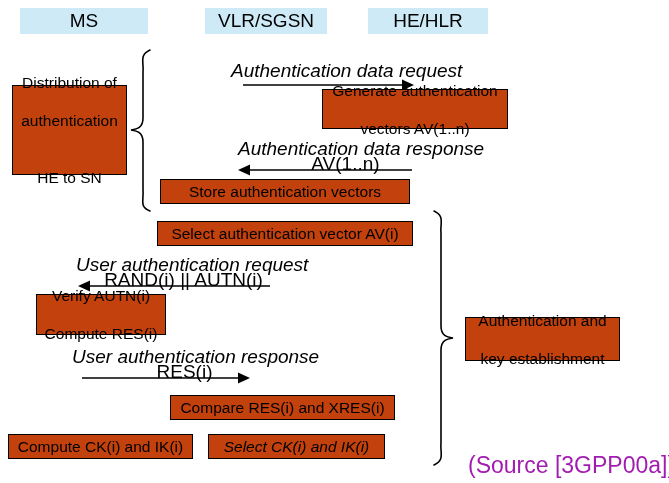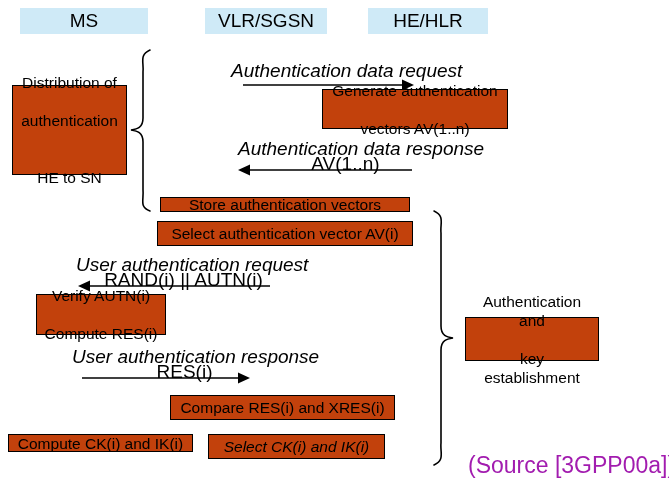--- a/index.html
+++ b/index.html
@@ -124,54 +124,54 @@
 
   <div class="obox" style="left:12px; top:85px; width:115px; height:90px;">
     <span>
       <span>Distribution of</span><br>
       <span>authentication</span><br>
       <br>
       <span>HE to SN</span>
     </span>
   </div>
 
-  <div class="obox" style="left:465px; top:317px; width:134px; height:44px;">
+  <div class="obox" style="left:465px; top:317px; width:155px; height:44px;">
     <span>
       <span>Authentication and</span><br>
       <span>key establishment</span>
     </span>
   </div>
 
   <div class="obox" style="left:322px; top:89px; width:186px; height:40px;">
     <span>
       <span>Generate authentication</span><br>
       <span>vectors AV(1..n)</span>
     </span>
   </div>
 
-  <div class="obox" style="left:160px; top:197px; width:250px; height:15px;">
+  <div class="obox" style="left:160px; top:179px; width:250px; height:25px;">
     <span>Store authentication vectors</span>
   </div>
 
   <div class="obox" style="left:36px; top:294px; width:130px; height:41px;">
     <span>
       <span>Verify AUTN(i)</span><br>
       <span>Compute RES(i)</span>
     </span>
   </div>
 
   <div class="obox" style="left:157px; top:221px; width:256px; height:25px;">
     <span>Select authentication vector AV(i)</span>
   </div>
 
   <div class="obox" style="left:170px; top:395px; width:225px; height:25px;">
     <span>Compare RES(i) and XRES(i)</span>
   </div>
 
-  <div class="obox" style="left:8px; top:434px; width:185px; height:18px;">
+  <div class="obox" style="left:8px; top:434px; width:185px; height:25px;">
     <span>Compute CK(i) and IK(i)</span>
   </div>
 
   <div class="obox" style="left:208px; top:434px; width:177px; height:25px;font-style:italic;">
     <span>Select CK(i) and IK(i)</span>
   </div>
 
   <div class="lbl ital ctr" style="left:231px; top:62px; width:200px;">
     <span>Authentication data request</span>
   </div>

